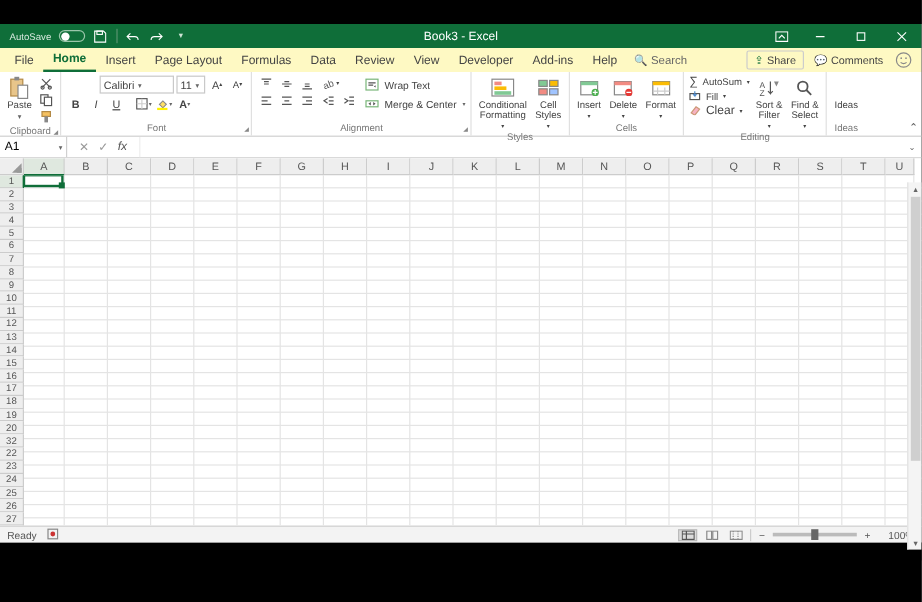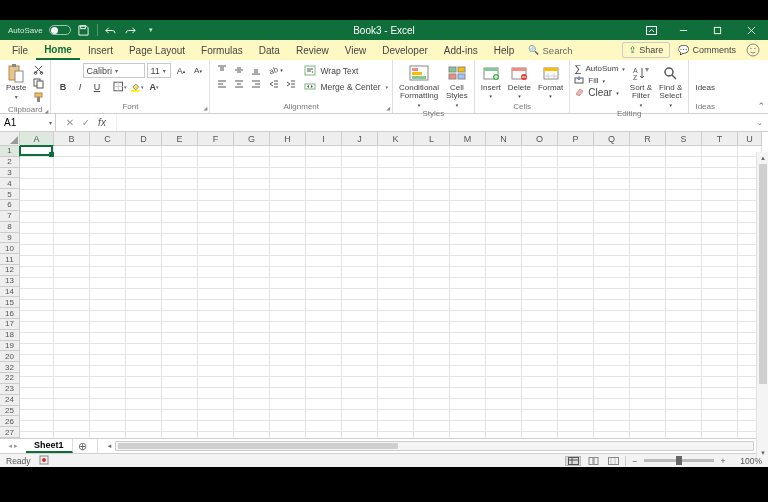--- a/index.html
+++ b/index.html
@@ -655,38 +655,20 @@
             <div class="hline" style="top: 274px;"></div>
             <div class="hline" style="top: 285px;"></div>
           </div>
         <div class="sel-cell" id="selcell" style="left: -1px; top: -1px; width: 34px; height: 11px;">
           <div class="sel-handle"></div>
         </div>
       </div>
     </div>
   </div>
 
-  <div class="sheettabs">
-    <div class="st-nav">
-      <span>◂</span>
-      <span>▸</span>
-    </div>
-    <div id="sheet-tabs" style="display:flex;height:100%;">
-        <div class="sheet-tab active">Sheet1</div>
-      </div>
-    <div class="sheet-add">⊕</div>
-    <div style="width:4px;border-left:1px solid #ddd;height:100%;margin-left:4px;"></div>
-    <div class="hscroll-region">
-      <div class="hscroll-arrow">◂</div>
-      <div class="hscroll">
-          <div class="hscroll-thumb"></div>
-        </div>
-      <div class="hscroll-arrow">▸</div>
-    </div>
-  </div>
 
   <div class="statusbar">
     <div class="sb-left">
       <span>Ready</span>
       <span><svg width="10" height="10">
             <rect x="1" y="1" width="8" height="8" fill="none" stroke="#888"></rect>
             <circle cx="5" cy="5" r="2" fill="#c33"></circle>
           </svg></span>
     </div>
     <div class="sb-right">

